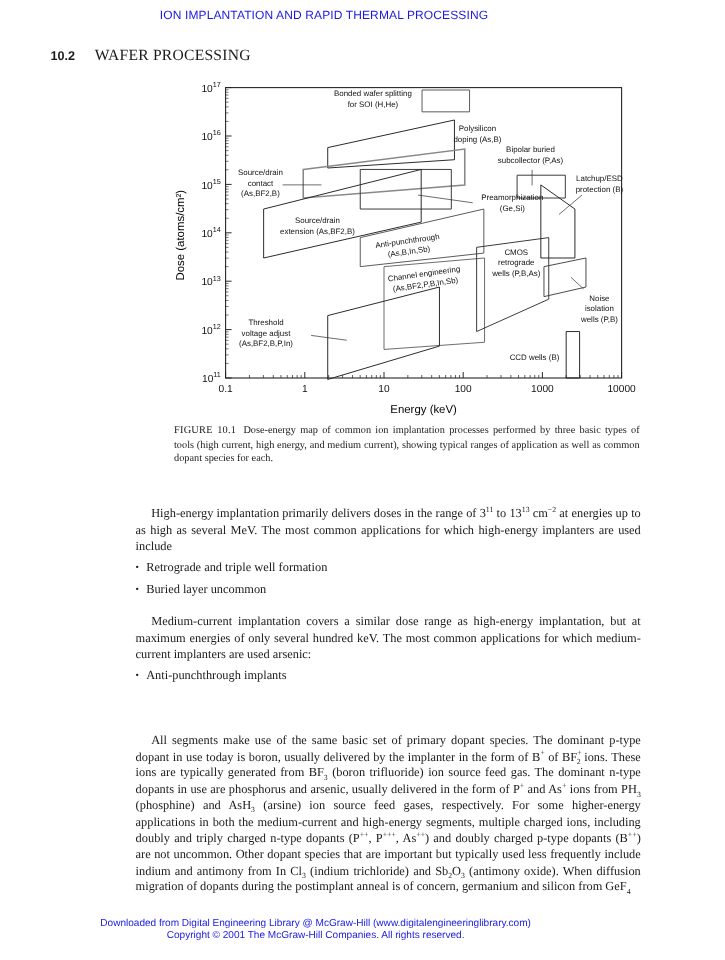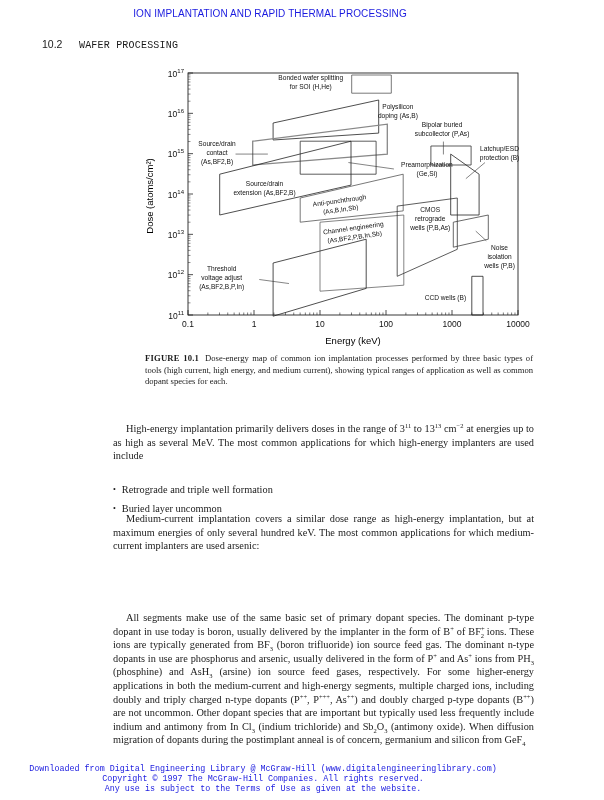--- a/index.html
+++ b/index.html
@@ -1,29 +1,29 @@
 <!DOCTYPE html>
 <html><head>
 <meta charset="utf-8">
 <style>
   html, body { margin:0; padding:0; background:#ffffff; }
   body { width:604px; height:800px; position:relative; overflow:hidden; font-family:"Liberation Serif", serif; color:#1a1a1a; }
   .running-head { position:absolute; top:8px; left:0; width:540px; text-align:center; font-family:"Liberation Sans", sans-serif; font-size:10px; color:#1a1adf; letter-spacing:0.1px; }
   .section-head { position:absolute; top:38px; left:42px; font-size:10px; }
-  .section-head .num { font-family:"Liberation Sans", sans-serif; font-weight:normal; font-size:10.5px; margin-right:14px; }
-  .section-head .title { font-family:Liberation Mono, monospace; font-size:10px; letter-spacing:0.2px; }
+  .section-head .num { font-family:"Liberation Sans", sans-serif; font-weight:bold; font-size:10.5px; margin-right:14px; }
+  .section-head .title { font-family:Liberation Serif, serif; font-size:13px; letter-spacing:0.2px; }
   #chart { position:absolute; left:0; top:0; }
   .caption { position:absolute; top:353px; left:145px; width:388px; font-size:8.6px; line-height:11.7px; text-align:justify; }
-  .caption b { font-weight:bold; letter-spacing:0.2px; margin-right:6px; }
+  .caption b { font-weight:normal; letter-spacing:0.2px; margin-right:6px; }
   .body { position:absolute; left:113px; width:421px; font-size:10.3px; line-height:13.6px; text-align:justify; }
   .body p { margin:0; text-indent:13px; }
   .bullets { position:absolute; left:113px; width:421px; font-size:10.3px; margin:0; padding:0; list-style:none; }
   .bullets li { line-height:13px; margin-bottom:4.5px; }
   .bullets li::before { content:"\2022"; font-size:8px; margin-right:6px; position:relative; top:-1px; }
-  .footer { position:absolute; top:764px; left:0; width:526px; text-align:center; font-family:Liberation Mono, monospace; font-size:8.4px; line-height:10px; color:#1a1adf; }
+  .footer { position:absolute; top:764px; left:0; width:526px; text-align:center; font-family:Liberation Sans, sans-serif; font-size:8.4px; line-height:10px; color:#1a1adf; }
   sup, sub { font-size:6.5px; line-height:0; }
   svg text { font-family:"Liberation Sans", sans-serif; }
 </style>
 </head>
 <body>
 
 <div class="running-head">ION IMPLANTATION AND RAPID THERMAL PROCESSING</div>
 
 <div class="section-head">
   <span class="num">10.2</span>
@@ -231,33 +231,33 @@
 </svg>
 
 <div class="caption">
   <b>FIGURE 10.1</b><span>Dose-energy map of common ion implantation processes performed by three basic types of tools (high current, high energy, and medium current), showing typical ranges of application as well as common dopant species for each.</span>
 </div>
 
 <div class="body" style="top:422px;">
   <p><span>High-energy implantation primarily delivers doses in the range of 3</span><sup>11</sup><span> to 13</span><sup>13</sup><span> cm</span><sup>−2</sup><span> at energies up to as high as several MeV. The most common applications for which high-energy implanters are used include</span></p>
 </div>
 
-<ul class="bullets" style="top:467px;margin-top:16px;">
+<ul class="bullets" style="top:467px;">
   <li>Retrograde and triple well formation</li>
   <li>Buried layer uncommon</li>
 </ul>
 
 <div class="body" style="top:512px;">
   <p>Medium-current implantation covers a similar dose range as high-energy implantation, but at maximum energies of only several hundred keV. The most common applications for which medium-current implanters are used arsenic:</p>
 </div>
 
 <ul class="bullets" style="top:557px;">
+  <li>Anti-punchthrough implants</li>
 </ul>
 
 <div class="body" style="top:611px;">
   <p><span>All segments make use of the same basic set of primary dopant species. The dominant p-type dopant in use today is boron, usually delivered by the implanter in the form of B</span><sup>+</sup><span> of BF</span><sup>+</sup><sub style="margin-left:-4px">2</sub><span> ions. These ions are typically generated from BF</span><sub>3</sub><span> (boron trifluoride) ion source feed gas. The dominant n-type dopants in use are phosphorus and arsenic, usually delivered in the form of P</span><sup>+</sup><span> and As</span><sup>+</sup><span> ions from PH</span><sub>3</sub><span> (phosphine) and AsH</span><sub>3</sub><span> (arsine) ion source feed gases, respectively. For some higher-energy applications in both the medium-current and high-energy segments, multiple charged ions, including doubly and triply charged n-type dopants (P</span><sup>++</sup><span>, P</span><sup>+++</sup><span>, As</span><sup>++</sup><span>) and doubly charged p-type dopants (B</span><sup>++</sup><span>) are not uncommon. Other dopant species that are important but typically used less frequently include indium and antimony from In Cl</span><sub>3</sub><span> (indium trichloride) and Sb</span><sub>2</sub><span>O</span><sub>3</sub><span> (antimony oxide). When diffusion migration of dopants during the postimplant anneal is of concern, germanium and silicon from GeF</span><sub>4</sub></p>
 </div>
 
 <div class="footer">
   <div>Downloaded from Digital Engineering Library @ McGraw-Hill (www.digitalengineeringlibrary.com)</div>
-  <div>Copyright © 1997 The McGraw-Hill Companies. All rights reserved.</div>
-  <div>Any use is subject to the Terms of Use as given at the website.</div>
+  <div>Copyright © 2001 The McGraw-Hill Companies. All rights reserved.</div>
 </div>
 
 </body></html>

